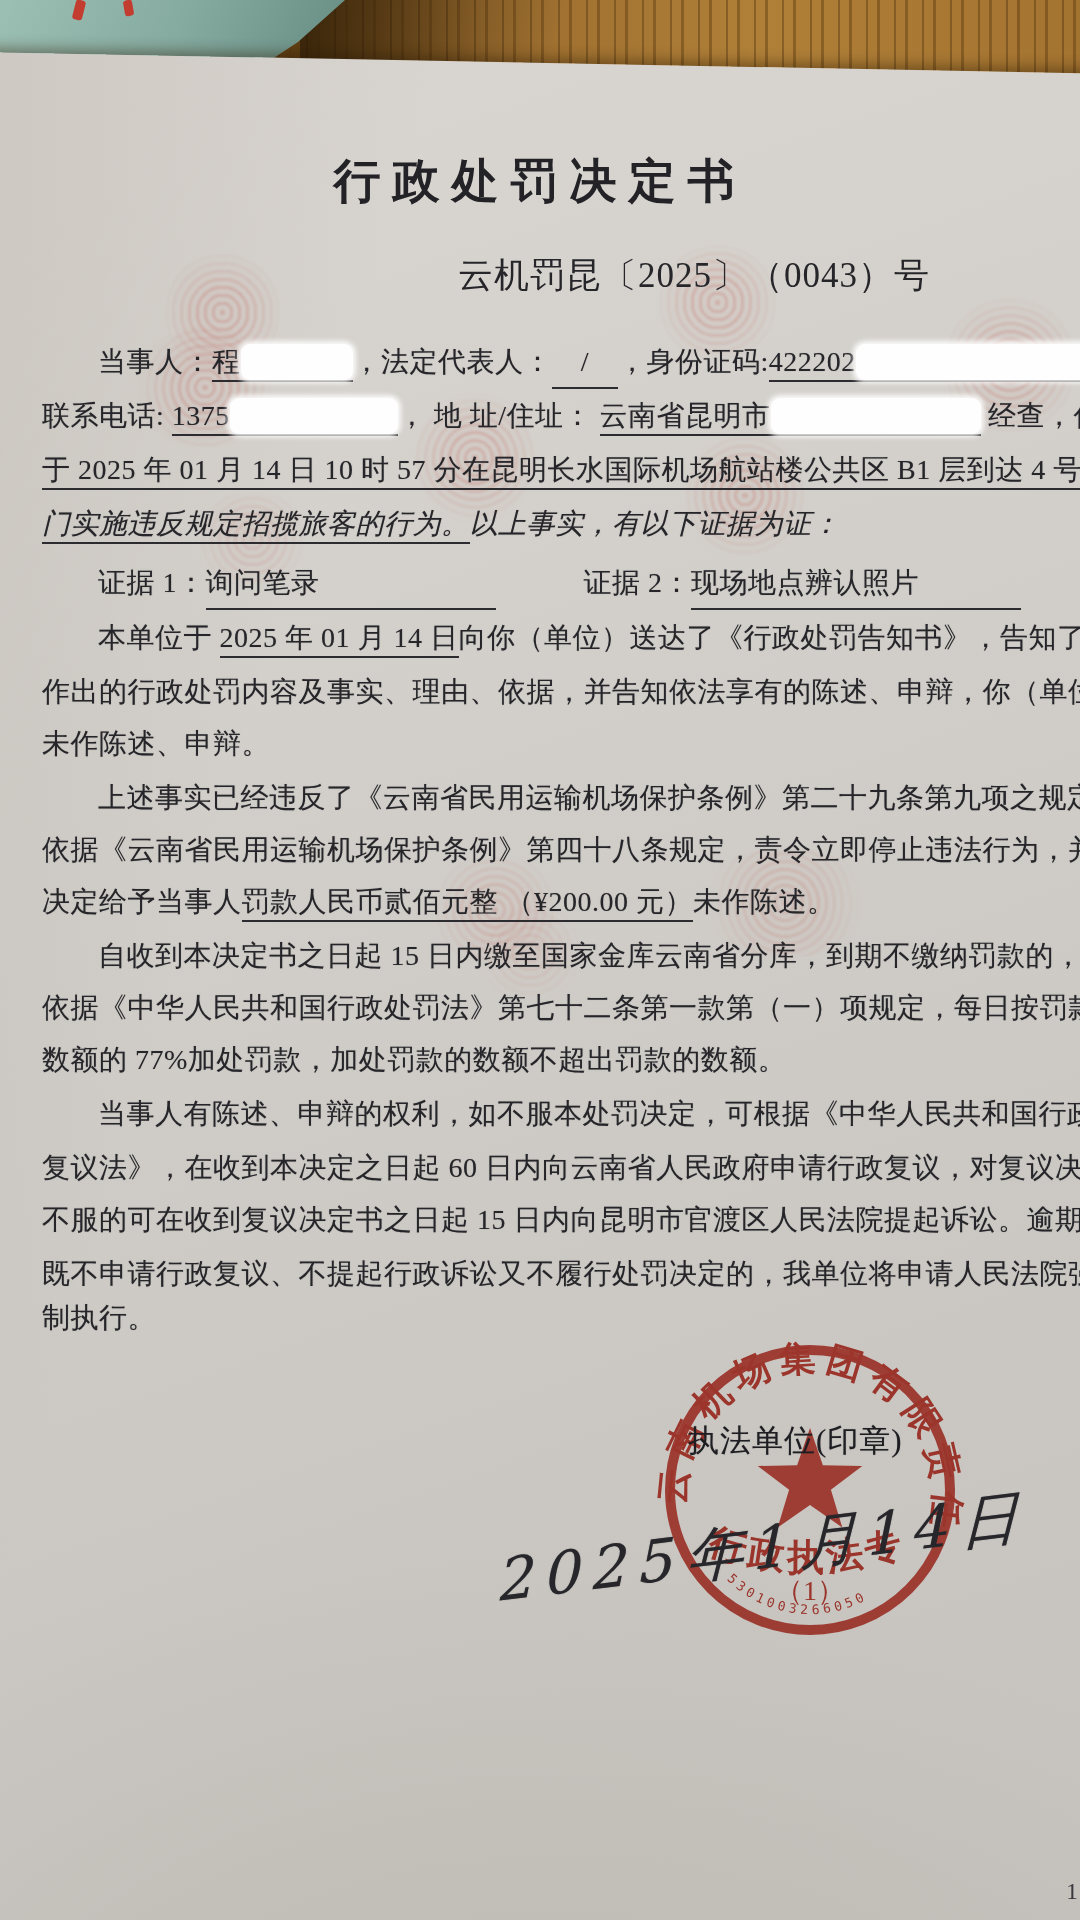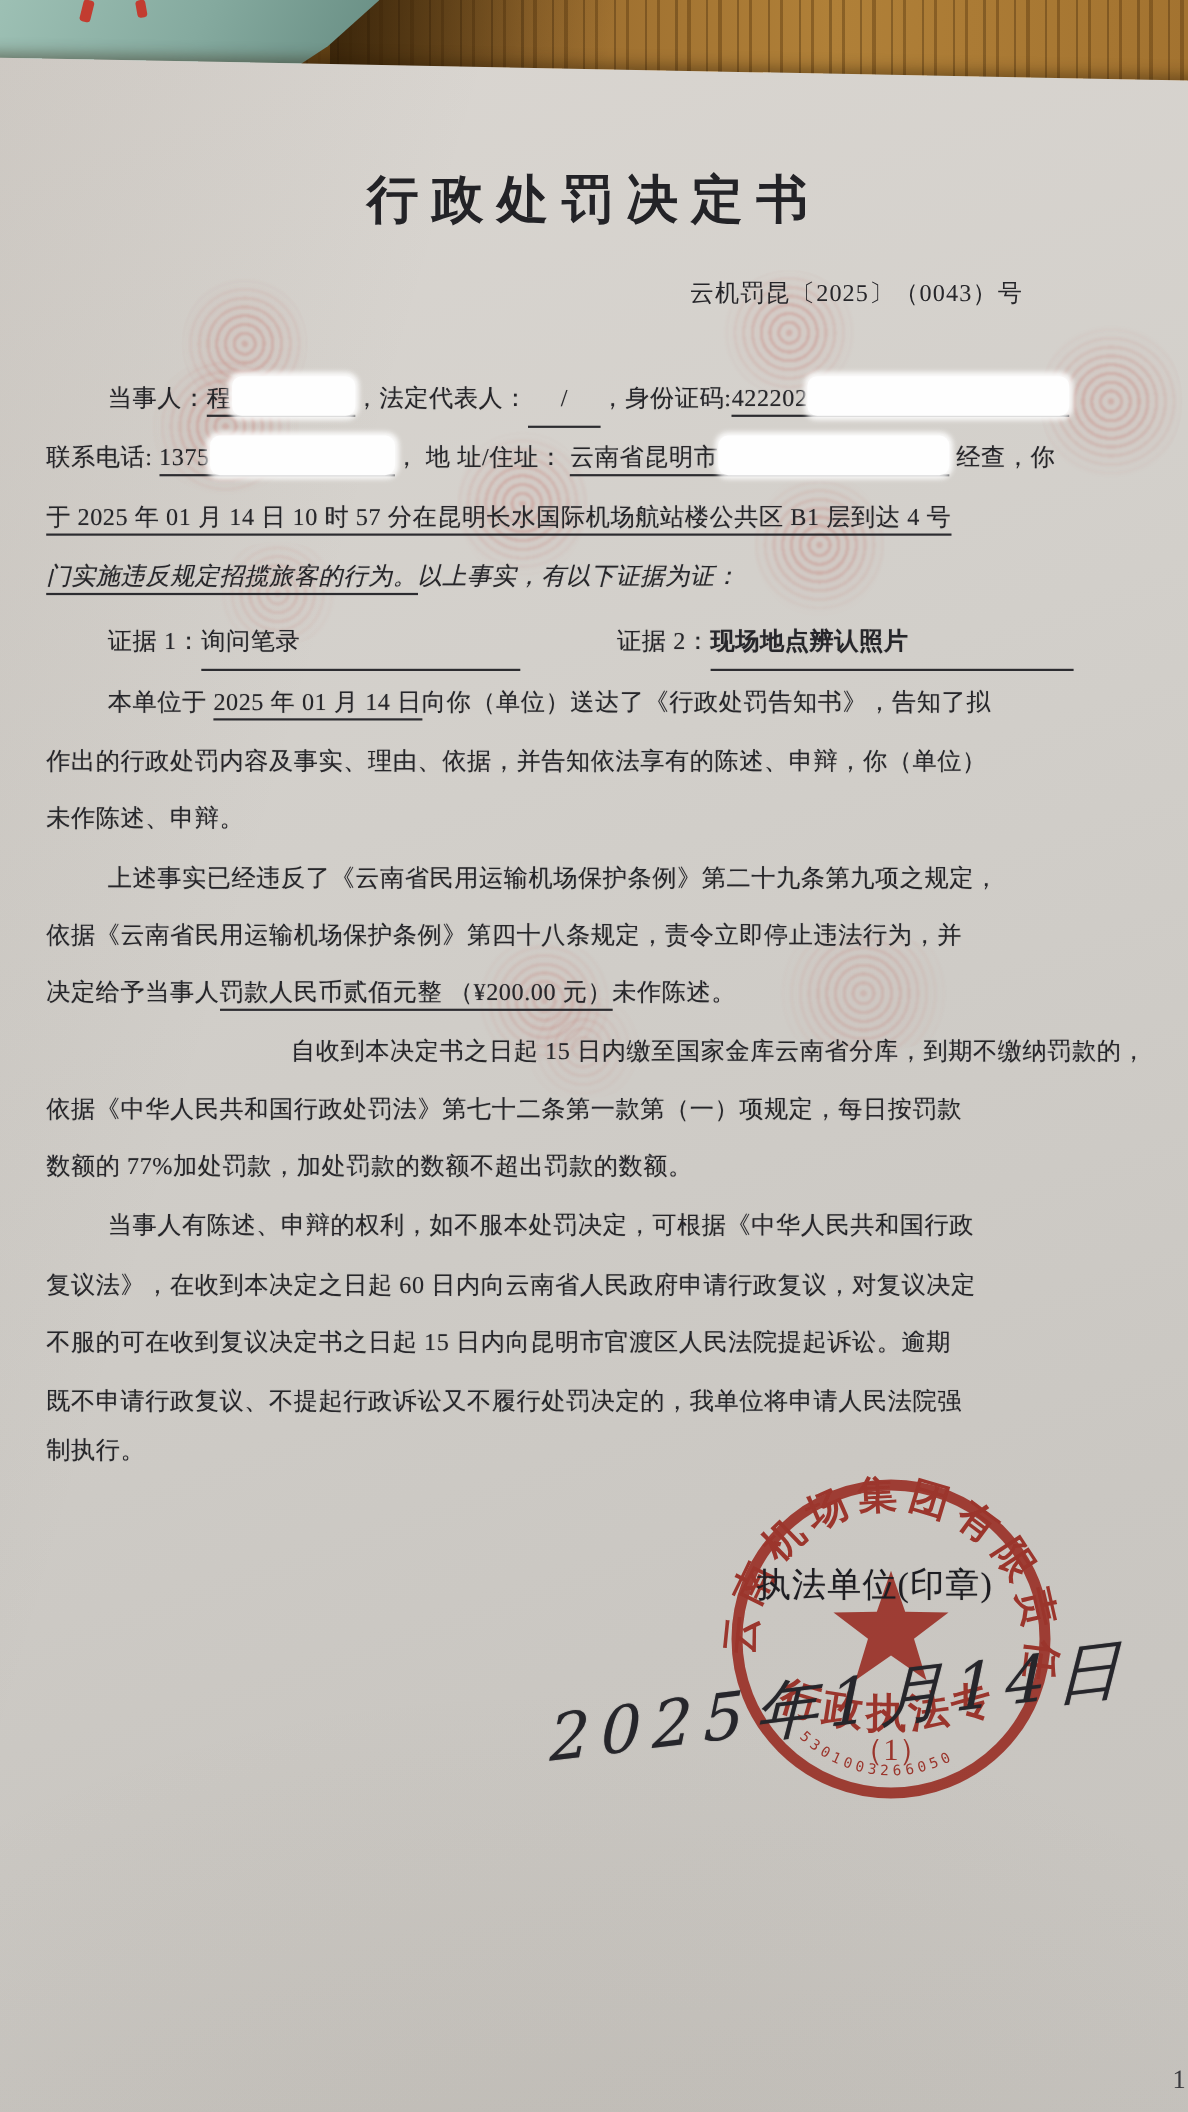--- a/index.html
+++ b/index.html
@@ -40,29 +40,29 @@
     content:"";position:absolute;inset:0;
     background:
       radial-gradient(140% 60% at 50% 108%, rgba(120,110,96,.14), transparent 55%),
       linear-gradient(105deg, rgba(110,100,88,.12), transparent 28%);
     pointer-events:none;
   }
   .sheet{position:absolute;left:0;top:0;width:1080px;height:1712px;}
   
   .tline{
     position:absolute;left:42px;width:1000px;
-    font-size:22px;line-height:44px;color:#26262a;
+    font-size:28px;line-height:44px;color:#26262a;
     letter-spacing:.5px;white-space:nowrap;
     text-shadow:0 0 1px rgba(45,45,50,.35);
   }
   .title{
     position:absolute;left:0;width:1080px;text-align:center;
     font-size:47px;font-weight:bold;letter-spacing:12px;color:#232327;
   }
-  .docnum{position:absolute;right:150px;font-size:22px;color:#26262a;letter-spacing:1px;}
+  .docnum{position:absolute;right:150px;font-size:35px;color:#26262a;letter-spacing:1px;}
   .u{border-bottom:2.5px solid #2c2c30;padding-bottom:3px;}
   .ub{display:inline-block;text-align:left;}
   .ctr{text-align:center;}
   .redact{
     display:inline-block;height:36px;background:#fefefe;
     vertical-align:-9px;border-radius:9px;
     box-shadow:0 0 5px 3px rgba(254,254,254,.9);
   }
   .gap{display:inline-block;width:88px;}
   
@@ -124,21 +124,21 @@
   <div class="tline" style="top:394px;">
     <span>联系电话: </span><span class="u"><span>1375</span><span class="redact" style="width:168px;"></span></span><span>， 地 址/住址： </span><span class="u"><span>云南省昆明市</span><span class="redact" style="width:210px;"></span></span><span> 经查，你</span>
   </div>
   <div class="tline" style="top:448px;">
     <span class="u">于  2025 年 01 月 14 日 10 时 57 分在昆明长水国际机场航站楼公共区 B1 层到达 4 号</span>
   </div>
   <div class="tline" style="top:502px;font-style:italic;">
     <span class="u">门实施违反规定招揽旅客的行为。</span><span>以上事实，有以下证据为证：</span>
   </div>
   <div class="tline" style="top:561px;">
-    <span style="display:inline-block;width:56px;"></span><span>证据 1：</span><span class="u ub" style="min-width:290px;">询问笔录</span><span class="gap"></span><span>证据 2：</span><span class="u ub" style="min-width:330px;font-weight:bold;">现场地点辨认照片</span>
+    <span style="display:inline-block;width:56px;"></span><span>证据 1：</span><span class="u ub" style="min-width:290px;">询问笔录</span><span class="gap"></span><span>证据 2：</span><span class="u ub" style="min-width:330px;">现场地点辨认照片</span>
   </div>
 
   <div class="tline" style="top:616px;">
     <span style="display:inline-block;width:56px;"></span><span>本单位于 </span><span class="u">2025 年 01 月 14 日</span><span>向你（单位）送达了《行政处罚告知书》，告知了拟</span>
   </div>
   <div class="tline" style="top:670px;"><span>作出的行政处罚内容及事实、理由、依据，并告知依法享有的陈述、申辩，你（单位）</span></div>
   <div class="tline" style="top:722px;"><span>未作陈述、申辩。</span></div>
 
   <div class="tline" style="top:776px;">
     <span style="display:inline-block;width:56px;"></span><span>上述事实已经违反了《云南省民用运输机场保护条例》第二十九条第九项之规定，</span>

